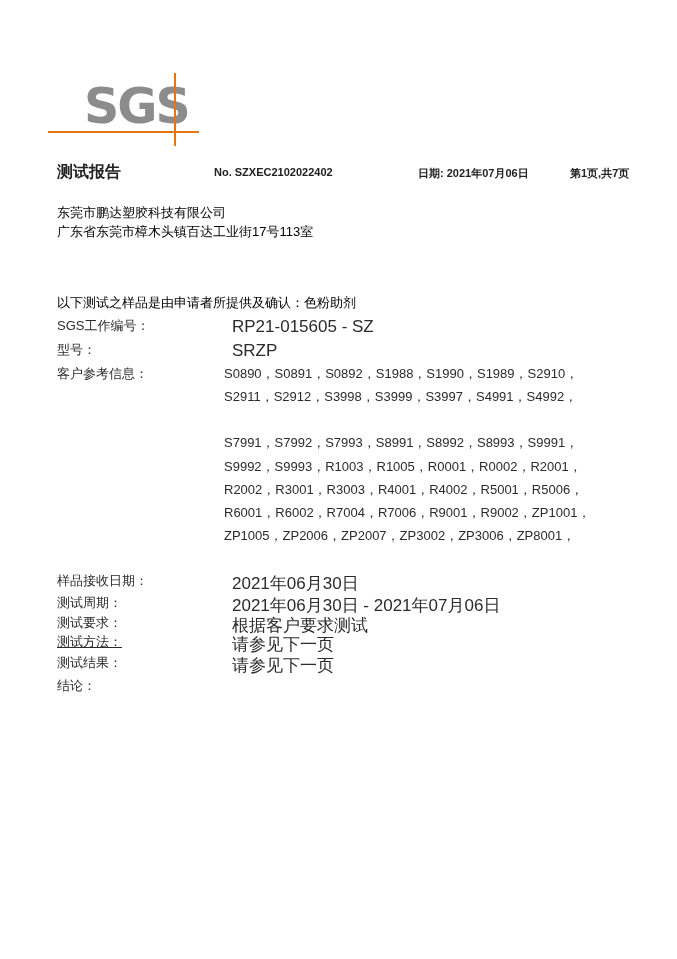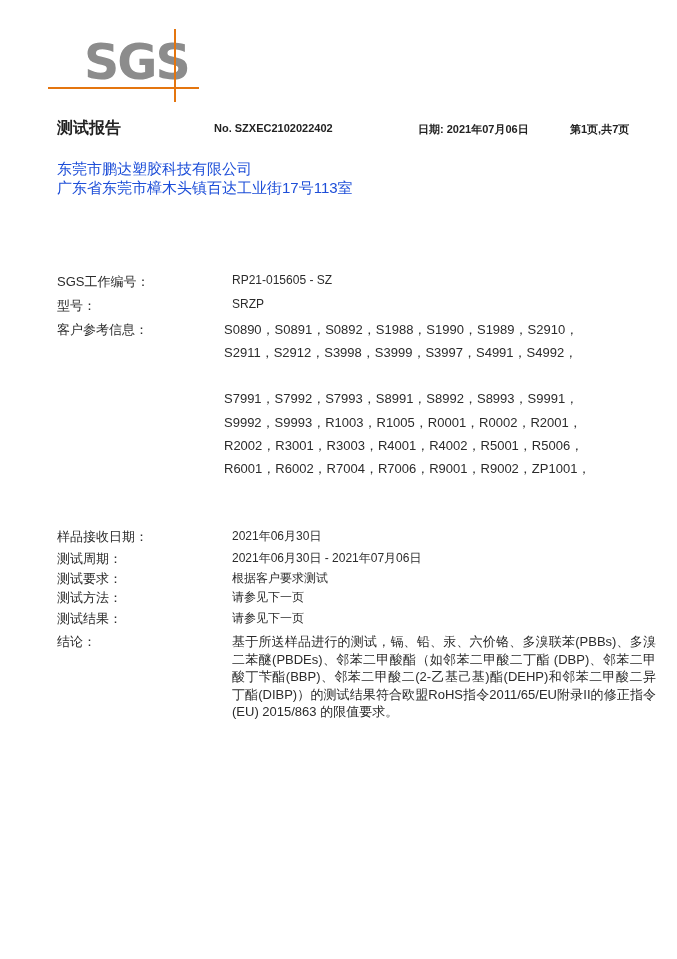--- a/index.html
+++ b/index.html
@@ -1,37 +1,37 @@
 <!DOCTYPE html>
 <html><head>
 <meta charset="utf-8">
 <style>
   * { margin:0; padding:0; box-sizing:border-box; }
   html,body { background:#ffffff; }
   body { font-family:"Liberation Sans","DejaVu Sans",sans-serif; }
   .page {
     position:relative; width:677px; height:794px; background:#ffffff;
-    overflow:hidden; color:#2b2b2b;
+    overflow:hidden; color:#2b2b2b;margin-top:44px;
   }
   .abs { position:absolute; }
 
   
   .logo-word { font-weight:bold; color:#8c8c8c; font-size:49px; letter-spacing:-2px;
                font-family:"DejaVu Sans","Liberation Sans",sans-serif; }
   .crop-h { background:#e4750f; height:2px; }
   .crop-v { background:#e4750f; width:2px; }
 
   .doc-title { font-size:16px; font-weight:bold; color:#222; }
   .hdr-txt { font-size:11px; color:#222; }
   .hdr-bold { font-weight:bold; }
 
   
-  .body-txt { font-size:15px; color:#1d4ed8; }
+  .body-txt { font-size:13px; color:#000000; }
   .row-label { position:absolute; left:57px; font-size:13px; color:#2b2b2b; white-space:nowrap;text-align:right; }
-  .row-value { position:absolute; left:232px; font-size:12px; color:#2b2b2b; white-space:nowrap; }
+  .row-value { position:absolute; left:232px; font-size:17px; color:#2b2b2b; white-space:nowrap; }
   .ref-line { position:absolute; left:224px; font-size:13px; color:#2b2b2b; white-space:nowrap; }
   .conclusion { position:absolute; left:232px; width:424px; font-size:13px;
                 line-height:17.6px; color:#2b2b2b; text-align:justify; }
 
   
   .disclaimer { position:absolute; left:163px; top:838px; width:506px;
                 font-size:6.4px; line-height:7.35px; color:#3c3c3c; text-align:justify; }
   .attention  { position:absolute; left:163px; top:903px; width:506px;
                 font-size:6.4px; line-height:7.3px; color:#e4750f; font-weight:bold; }
   .addr-line  { position:absolute; left:173px; font-size:6.6px; color:#333;
@@ -51,52 +51,53 @@
   <div class="abs crop-v" style="left:174px; top:29px; height:73px;"></div>
 
   <div class="abs doc-title" style="left:57px; top:118px;">测试报告</div>
   <div class="abs hdr-txt hdr-bold" style="left:214px; top:122px;">No. SZXEC2102022402</div>
   <div class="abs hdr-txt hdr-bold" style="left:418px; top:122px;">日期: 2021年07月06日</div>
   <div class="abs hdr-txt hdr-bold" style="left:570px; top:122px;">第1页,共7页</div>
 
   <div class="abs body-txt" style="left:57px; top:160px;">东莞市鹏达塑胶科技有限公司</div>
   <div class="abs body-txt" style="left:57px; top:179px;">广东省东莞市樟木头镇百达工业街17号113室</div>
 
+  <div class="abs body-txt" style="left:57px; top:250px;">以下测试之样品是由申请者所提供及确认：色粉助剂</div>
 
   <div class="row-label" style="top:273px;">SGS工作编号：</div>
   <div class="row-value" style="top:273px;">RP21-015605 - SZ</div>
 
   <div class="row-label" style="top:297px;">型号：</div>
   <div class="row-value" style="top:297px;">SRZP</div>
 
   <div class="row-label" style="top:321px;">客户参考信息：</div>
   <div class="ref-line" style="top:321px;">S0890，S0891，S0892，S1988，S1990，S1989，S2910，</div>
   <div class="ref-line" style="top:344px;">S2911，S2912，S3998，S3999，S3997，S4991，S4992，</div>
   <div class="ref-line" style="top:390px;">S7991，S7992，S7993，S8991，S8992，S8993，S9991，</div>
   <div class="ref-line" style="top:414px;">S9992，S9993，R1003，R1005，R0001，R0002，R2001，</div>
   <div class="ref-line" style="top:437px;text-align:center;">R2002，R3001，R3003，R4001，R4002，R5001，R5006，</div>
   <div class="ref-line" style="top:460px;">R6001，R6002，R7004，R7006，R9001，R9002，ZP1001，</div>
+  <div class="ref-line" style="top:483px;">ZP1005，ZP2006，ZP2007，ZP3002，ZP3006，ZP8001，</div>
 
   <div class="row-label" style="top:528px;">样品接收日期：</div>
   <div class="row-value" style="top:528px;">2021年06月30日</div>
 
   <div class="row-label" style="top:550px;">测试周期：</div>
   <div class="row-value" style="top:550px;">2021年06月30日 - 2021年07月06日</div>
 
   <div class="row-label" style="top:570px;">测试要求：</div>
   <div class="row-value" style="top:570px;">根据客户要求测试</div>
 
-  <div class="row-label" style="top:589px;">测试方法：</div>
+  <div class="row-label" style="top:589px;text-decoration:underline;">测试方法：</div>
   <div class="row-value" style="top:589px;">请参见下一页</div>
 
   <div class="row-label" style="top:610px;">测试结果：</div>
   <div class="row-value" style="top:610px;">请参见下一页</div>
 
   <div class="row-label" style="top:633px;">结论：</div>
-  <div class="conclusion" style="top:633px;">基于所送样品进行的测试，镉、铅、汞、六价铬、多溴联苯(PBBs)、多溴二苯醚(PBDEs)、邻苯二甲酸酯（如邻苯二甲酸二丁酯 (DBP)、邻苯二甲酸丁苄酯(BBP)、邻苯二甲酸二(2-乙基己基)酯(DEHP)和邻苯二甲酸二异丁酯(DIBP)）的测试结果符合欧盟RoHS指令2011/65/EU附录II的修正指令(EU) 2015/863 的限值要求。</div>
 
   <div class="disclaimer">Unless otherwise agreed in writing, this document is issued by the Company subject to its General Conditions of Service printed overleaf, available on request or accessible at http://www.sgs.com/en/Terms-and-Conditions.aspx and, for electronic format documents, subject to Terms and Conditions for Electronic Documents at http://www.sgs.com/en/Terms-and-Conditions/Terms-e-Document.aspx. Attention is drawn to the limitation of liability, indemnification and jurisdiction issues defined therein. Any holder of this document is advised that information contained hereon reflects the Company's findings at the time of its intervention only and within the limits of Client's instructions, if any. The Company's sole responsibility is to its Client and this document does not exonerate parties to a transaction from exercising all their rights and obligations under the transaction documents. This document cannot be reproduced except in full, without prior written approval of the Company. Any unauthorized alteration, forgery or falsification of the content or appearance of this document is unlawful and offenders may be prosecuted to the fullest extent of the law. Unless otherwise stated the results shown in this test report refer only to the sample(s) tested.</div>
   <div class="attention">Attention: To check the authenticity of testing /inspection report &amp; certificate, please contact us at telephone: (86-755)8307 1443, or email: CN.Doccheck@sgs.com</div>
 
   <div class="abs crop-v" style="left:168px; top:916px; height:41px;"></div>
   <div class="abs crop-h" style="left:150px; top:944px; width:519px;"></div>
   <div class="addr-line" style="top:917px;">SGS Bldg, No.4, Jianghao Industrial Park, No.430, Jihua Road, Bantian, Longgang District, Shenzhen, China 518129    t (86 - 755) 25328888    f (86 - 755) 83106190    www.sgsgroup.com.cn</div>
   <div class="addr-line" style="top:928px;">中国·深圳·龙岗区坂田吉华路430号江灏工业园4栋SGS大楼      邮编: 518129    t (86 - 755) 25328888    f (86 - 755) 83106190    e  sgs.china@sgs.com</div>
   <div class="member">Member of the SGS Group (SGS SA)</div>
 

